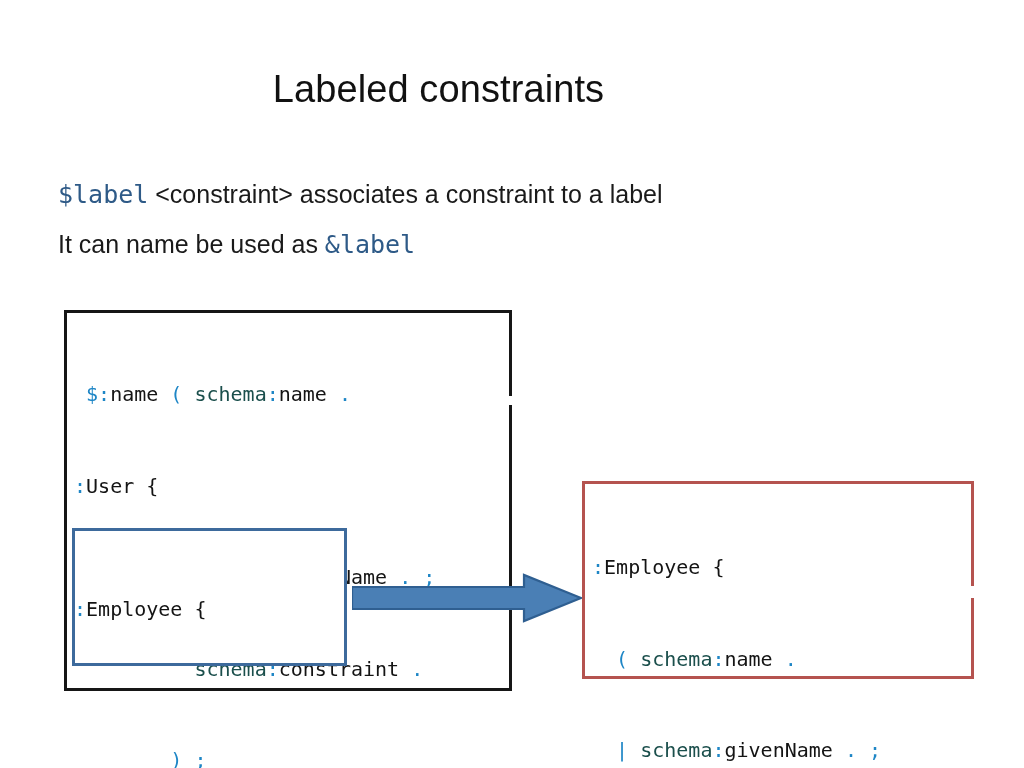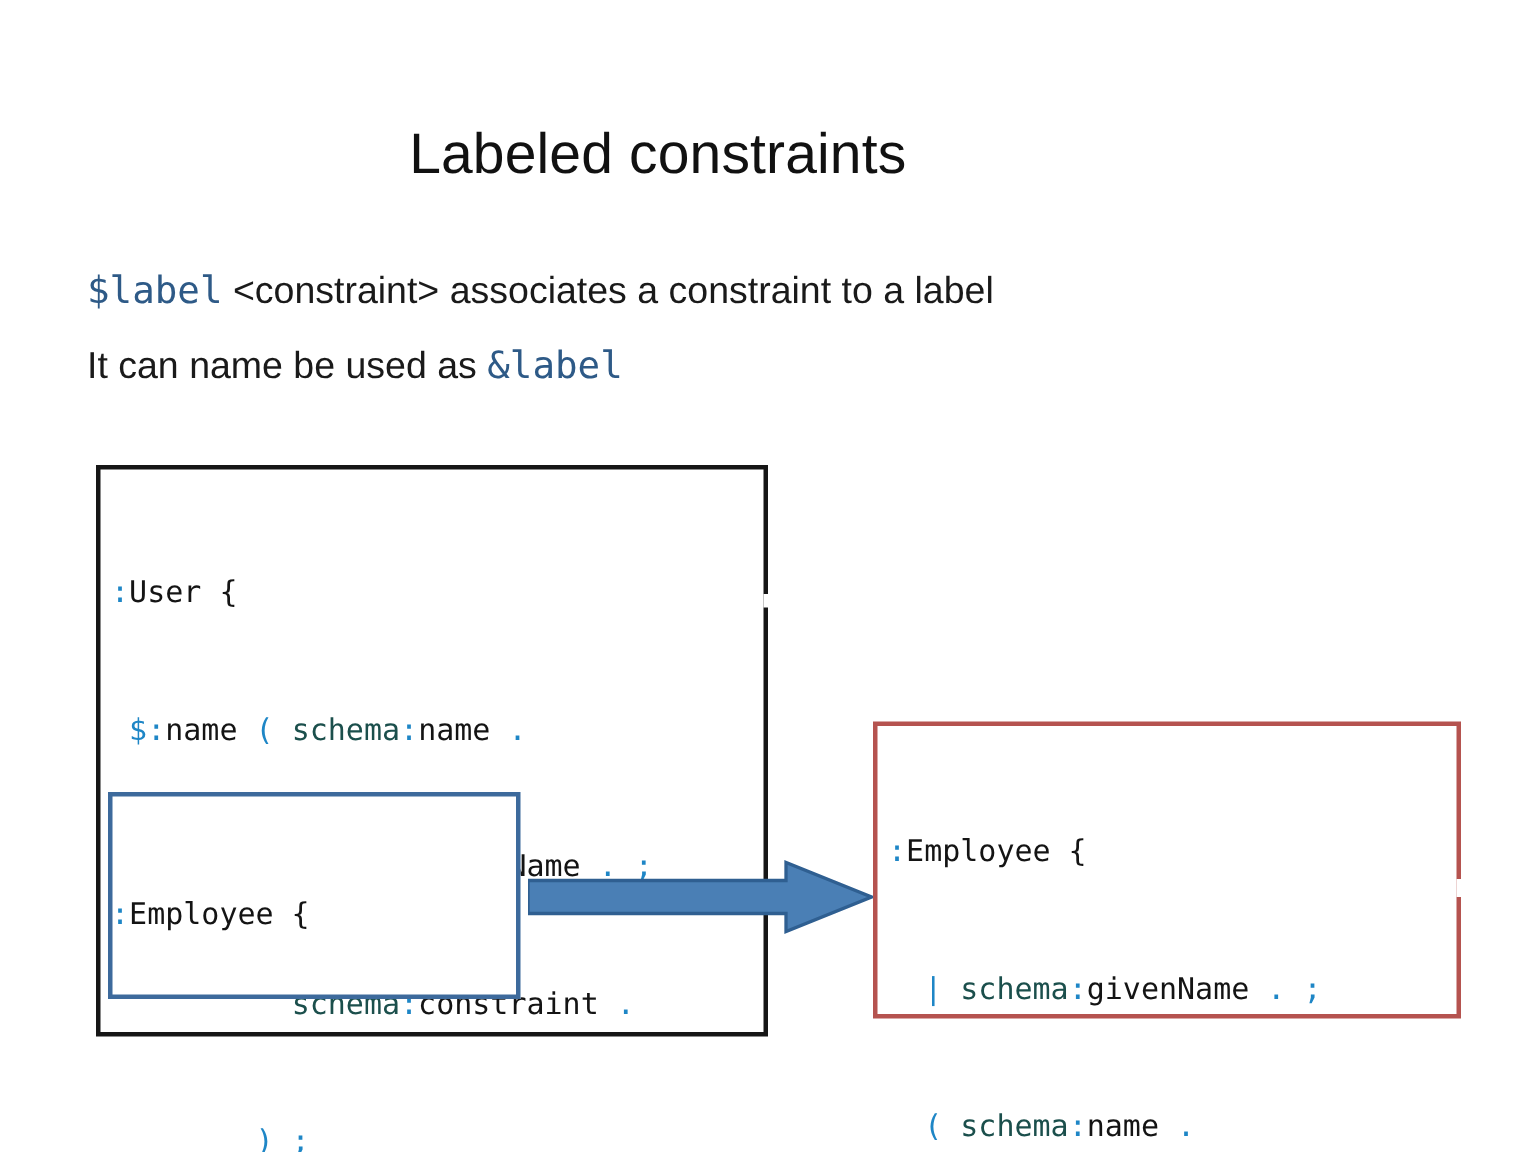--- a/index.html
+++ b/index.html
@@ -12,21 +12,21 @@
     background: #ffffff;
     font-family: "Liberation Sans", sans-serif;
     overflow: hidden;
     position: relative;
   }
 
   
   #slide-title {
     position: absolute;
     left: 0;
-    top: 80px;
+    top: 66px;
     width: 877px;
     text-align: center;
     font-size: 38px;
     line-height: 46px;
     color: #111111;
     font-weight: 400;
     letter-spacing: 0.1px;
   }
 
   
@@ -117,22 +117,22 @@
 
 <div id="slide-title">Labeled constraints</div>
 
 <div class="bullet-line" id="bullet-1"><span class="mono-accent">$label</span><span> &lt;constraint&gt; associates a constraint to a label</span></div>
 
 <div class="bullet-line" id="bullet-2"><span>It can name be used as </span><span class="mono-accent">&amp;label</span></div>
 
 <div class="code-box" id="outer-code-box"></div>
 
 <div class="code-block" id="user-code">
+  <span class="code-line"><span class="t-plain"> </span><span class="t-punct">$:</span><span class="t-plain">name </span><span class="t-punct">(</span><span class="t-plain"> </span><span class="t-prefix">schema</span><span class="t-punct">:</span><span class="t-plain">name </span><span class="t-punct">.</span></span>
   <span class="code-line"><span class="t-punct">:</span><span class="t-plain">User {</span></span>
-  <span class="code-line"><span class="t-plain"> </span><span class="t-punct">$:</span><span class="t-plain">name </span><span class="t-punct">(</span><span class="t-plain"> </span><span class="t-prefix">schema</span><span class="t-punct">:</span><span class="t-plain">name </span><span class="t-punct">.</span></span>
   <span class="code-line"><span class="t-plain">        </span><span class="t-punct">|</span><span class="t-plain"> </span><span class="t-prefix">schema</span><span class="t-punct">:</span><span class="t-plain">givenName </span><span class="t-punct">. ;</span></span>
   <span class="code-line"><span class="t-plain">          </span><span class="t-prefix">schema</span><span class="t-punct">:</span><span class="t-plain">constraint </span><span class="t-punct">.</span></span>
   <span class="code-line"><span class="t-plain">        </span><span class="t-punct">) ;</span></span>
   
   
 </div>
 
 <div class="code-box" id="inner-code-box"></div>
 
 <div class="code-block" id="employee-src-code">
@@ -142,21 +142,21 @@
 </div>
 
 <svg id="transform-arrow" viewBox="0 0 230 50">
   <polygon points="0,14 172,14 172,2 229,25 172,48 172,36 0,36" fill="#4a7fb5" stroke="#2f5f91" stroke-width="2.2"></polygon>
 </svg>
 
 <div class="code-box" id="result-code-box"></div>
 
 <div class="code-block" id="employee-out-code">
   <span class="code-line"><span class="t-punct">:</span><span class="t-plain">Employee {</span></span>
+  <span class="code-line"><span class="t-plain">  </span><span class="t-punct">(</span><span class="t-plain"> </span><span class="t-prefix">schema</span><span class="t-punct">:</span><span class="t-plain">name </span><span class="t-punct">.</span></span>
   <span class="code-line"><span class="t-plain">  </span><span class="t-punct">|</span><span class="t-plain"> </span><span class="t-prefix">schema</span><span class="t-punct">:</span><span class="t-plain">givenName </span><span class="t-punct">. ;</span></span>
-  <span class="code-line"><span class="t-plain">  </span><span class="t-punct">(</span><span class="t-plain"> </span><span class="t-prefix">schema</span><span class="t-punct">:</span><span class="t-plain">name </span><span class="t-punct">.</span></span>
   
   
   
 </div>
 
 <div class="border-gap" id="gap-black-right"></div>
 <div class="border-gap" id="gap-red-right"></div>
 
 </body></html>

